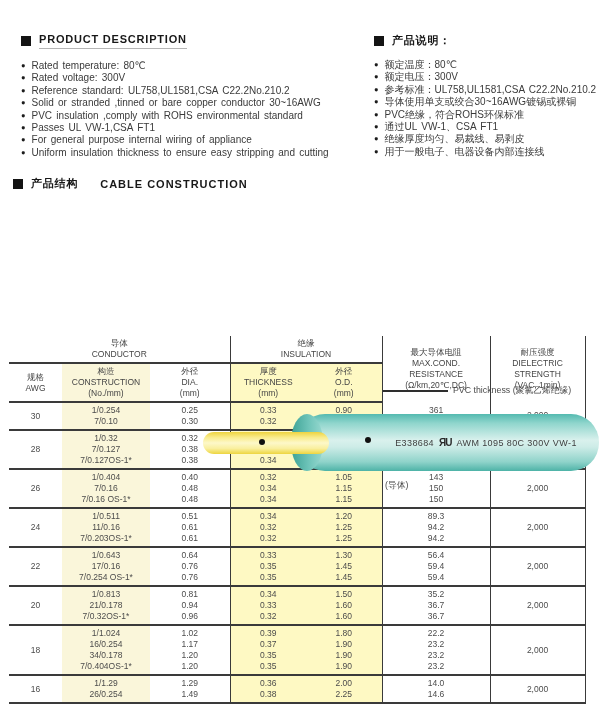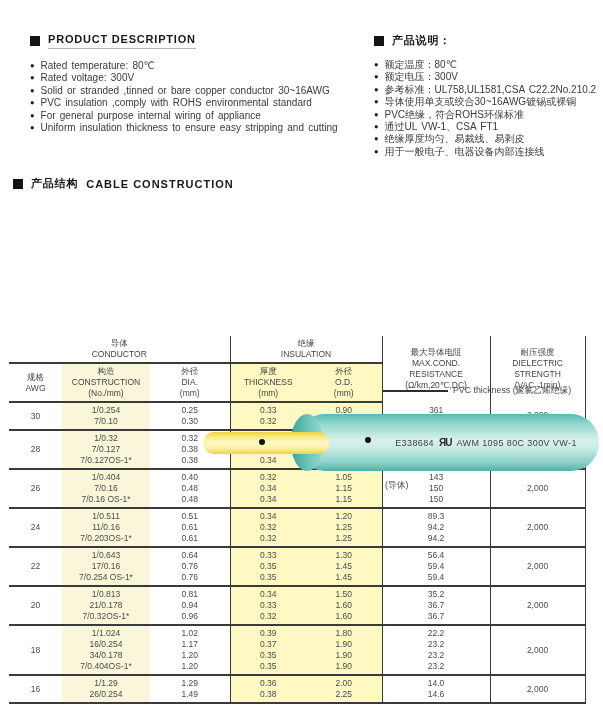--- a/index.html
+++ b/index.html
@@ -8,28 +8,28 @@
     background:#ffffff; overflow:hidden;
     font-family:"Liberation Sans","DejaVu Sans",sans-serif;
     color:#3c3c3c;
   }
   
   .sec-heading { display:flex; align-items:center; gap:8px; font-size:11px; font-weight:bold; color:#181818; letter-spacing:0.8px; }
   .sq { width:10px; height:10px; background:#141414; flex:0 0 auto; }
   .underline { border-bottom:1px solid #b5b5b5; padding-bottom:3px; }
   
   .desc-block { position:absolute; top:33px; }
-  .desc-left  { left:30px;  width:362px; }
+  .desc-left  { left:21px;  width:362px; }
   .desc-right { left:374px; width:240px; }
   .bullets { margin-top:11px; }
   .bullet-item { display:flex; align-items:flex-start; gap:6px; font-size:10px; line-height:12.4px; color:#3a3a3a; word-spacing:1.5px; white-space:nowrap; }
   .bullet-item::before { content:"●"; font-size:7.5px; line-height:12.4px; color:#1c1c1c; }
   
   .sec2 { position:absolute; left:13px; top:176px; }
-  .sec2 .en { letter-spacing:1px; }
+  .sec2 .en { margin-left:14px; letter-spacing:1px; }
   
   .diagram { position:absolute; left:0; top:190px; width:603px; height:140px; }
   .cross-outer { position:absolute; left:88px; top:221px; width:62px; height:62px; border:3px solid #46b2a6; border-radius:50%; background:#ffffff; box-sizing:border-box; }
   .cross-core  { position:absolute; left:105px; top:238px; width:28px; height:28px; border-radius:50%; background:#f8d705; }
   .cable-body  { position:absolute; left:297px; top:224px; width:302px; height:57px; border-radius:28px; z-index:1;
                  background:linear-gradient(180deg,#54bab0 0%,#8fd5cc 16%,#d9f1ed 46%,#cdece7 58%,#8fd3ca 84%,#4db3a7 100%); }
   .cable-endcap{ position:absolute; left:291px; top:224px; width:32px; height:57px; border-radius:50%; z-index:2;
                  background:linear-gradient(90deg,#3da295 0%,#6ec4b9 55%,#97d8cf 100%); }
   .conductor   { position:absolute; left:203px; top:242px; width:126px; height:22px; border-radius:11px; z-index:3;
                  background:linear-gradient(180deg,#eed33f 0%,#f9ec8d 25%,#fdf8c9 50%,#f9ef9e 75%,#edd53f 100%); }
@@ -60,22 +60,24 @@
 <div class="page">
 
   <div class="desc-block desc-left">
     <div class="sec-heading">
       <span class="sq"></span>
       <span class="underline">PRODUCT  DESCRIPTION</span>
     </div>
     <div class="bullets">
       <div class="bullet-item">Rated temperature: 80℃</div>
       <div class="bullet-item">Rated voltage: 300V</div>
+      <div class="bullet-item">Reference standard: UL758,UL1581,CSA C22.2No.210.2</div>
       <div class="bullet-item">Solid or stranded ,tinned or bare copper conductor 30~16AWG</div>
       <div class="bullet-item">PVC insulation ,comply with ROHS environmental standard</div>
+      <div class="bullet-item">Passes UL VW-1,CSA FT1</div>
       <div class="bullet-item">For general purpose internal wiring of appliance</div>
       <div class="bullet-item">Uniform insulation thickness to ensure easy stripping and cutting</div>
     </div>
   </div>
 
   <div class="desc-block desc-right">
     <div class="sec-heading">
       <span class="sq"></span>
       <span>产品说明：</span>
     </div>

